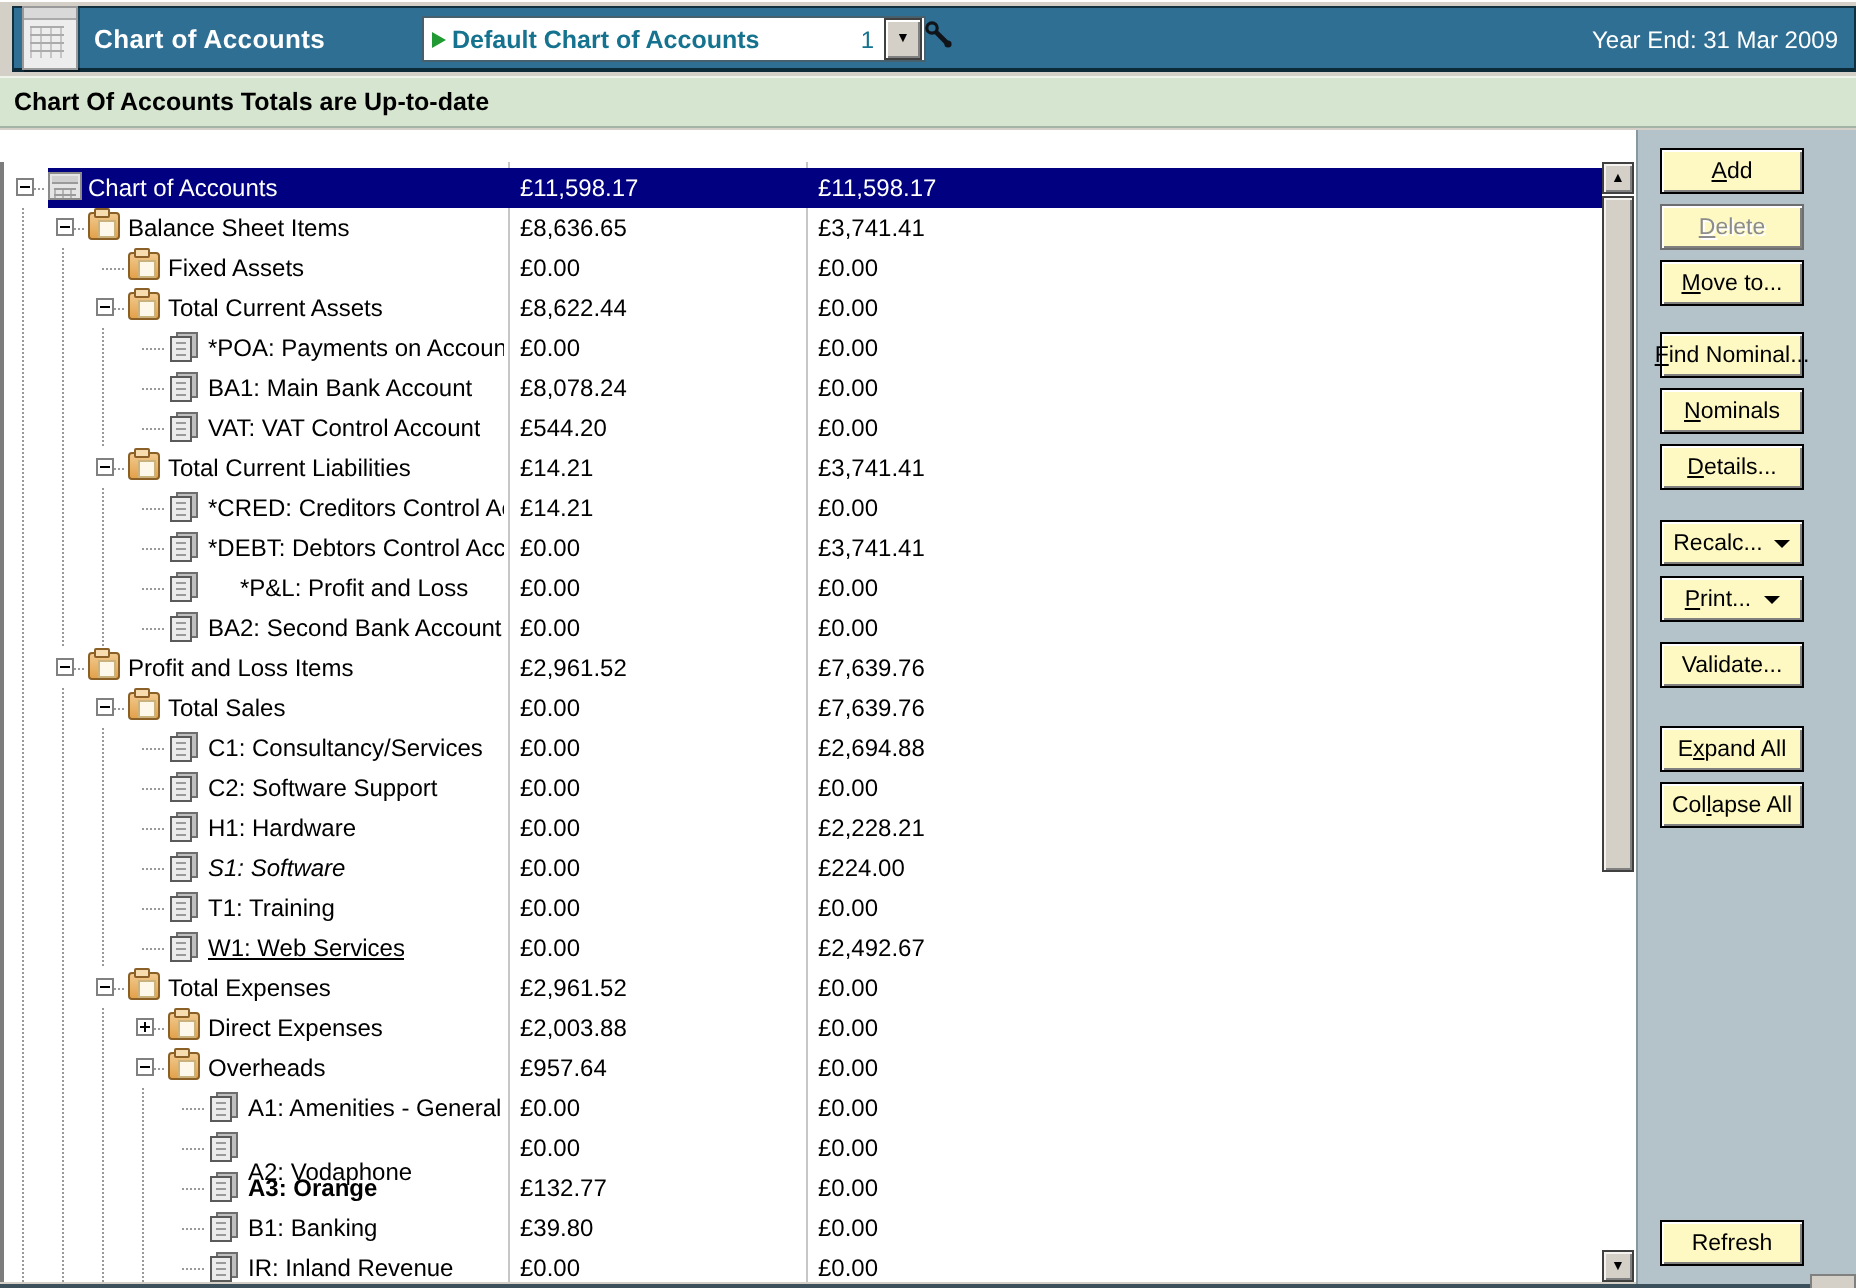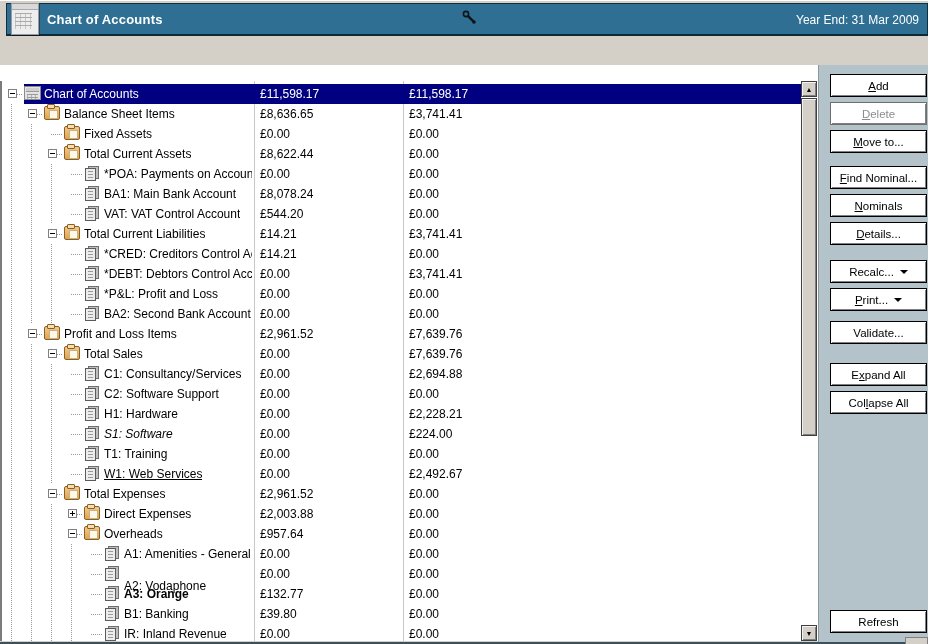--- a/index.html
+++ b/index.html
@@ -55,46 +55,55 @@
   
   .vscroll{position:absolute;left:801px;top:16px;width:16px;height:560px}
   .sb-btn{position:absolute;left:0;width:16px;height:16px;background:#d4d0c8;border:1px solid #404040;box-shadow:inset 1px 1px 0 #f3f2ef,inset -1px -1px 0 #808080;box-sizing:border-box;display:flex;align-items:center;justify-content:center;font-size:7px;color:#000}
   .sb-up{top:0}.sb-down{bottom:0}
   .sb-track{position:absolute;left:0;top:16px;bottom:16px;background:#fff;
     background-image:linear-gradient(45deg,#d4d0c8 25%,transparent 25%,transparent 75%,#d4d0c8 75%),linear-gradient(45deg,#d4d0c8 25%,transparent 25%,transparent 75%,#d4d0c8 75%);
     background-size:4px 4px;background-position:0 0,2px 2px}
   .sb-thumb{position:absolute;left:0;top:17px;width:16px;height:338px;background:#d4d0c8;border:1px solid #404040;box-shadow:inset 1px 1px 0 #f3f2ef,inset -1px -1px 0 #808080;box-sizing:border-box}
   
   .sidebar{position:absolute;left:818px;top:64px;width:110px;height:580px;background:#b4c2ca;border-left:1px solid #88989f}
-  .btn{position:absolute;left:11px;width:97px;height:23px;background:#ffffff;border:1px solid #000;box-shadow:inset 1px 1px 0 #fff,inset -1px -1px 0 #808080;box-sizing:border-box;font-size:11.5px;color:#000;display:flex;align-items:center;justify-content:center;cursor:default;white-space:nowrap}
+  .btn{position:absolute;left:11px;width:72px;height:23px;background:#fef9c3;border:1px solid #000;box-shadow:inset 1px 1px 0 #fff,inset -1px -1px 0 #808080;box-sizing:border-box;font-size:11.5px;color:#000;display:flex;align-items:center;justify-content:center;cursor:default;white-space:nowrap}
   .btn u{text-decoration:underline}
   .btn .dd{width:0;height:0;border-left:4px solid transparent;border-right:4px solid transparent;border-top:4px solid #000;margin-left:6px}
   .btn.disabled{color:#8c8c8c;text-shadow:1px 1px 0 #fff;border-color:#6e6e6e}
   .b0{top:9px}.b1{top:37px}.b2{top:65px}.b3{top:101px}.b4{top:129px}.b5{top:157px}
   .b6{top:195px}.b7{top:223px}.b8{top:256px}.b9{top:298px}.b10{top:326px}.b11{top:545px}
   
   .bottomedge{position:absolute;left:0;top:641px;width:928px;height:3px;background:#3c505c}
   .corner{position:absolute;left:905px;top:636px;width:23px;height:8px;background:#d4d0c8;border:1px solid #808080;box-sizing:border-box}
 </style>
 </head>
 <body>
 
 <div class="win">
 
   <div class="titlebar">
     <div class="tb-icon"></div>
     <div class="tb-title">Chart of Accounts</div>
+    <div class="combo">
+      <span class="combo-arrow"></span>
+      <span class="combo-text">Default Chart of Accounts</span>
+      <span class="combo-num">1</span>
+      <span class="combo-btn">▼</span>
+    </div>
     <svg class="wrench" width="18" height="18" viewBox="0 0 18 18">
       <circle cx="5" cy="5" r="2.6" fill="none" stroke="#101418" stroke-width="1.6"></circle>
       <line x1="6.8" y1="6.8" x2="12.6" y2="12.6" stroke="#101418" stroke-width="2.4"></line>
       <circle cx="13" cy="13" r="1.8" fill="#101418"></circle>
     </svg>
     <div class="yearend">Year End: 31 Mar 2009</div>
   </div>
 
+  <div class="statusbar">
+    <div class="status-text">Chart Of Accounts Totals are Up-to-date</div>
+  </div>
 
   <div class="tablearea">
     <div class="tbody">
       <div class="colsep" style="left:254px"></div>
       <div class="colsep" style="left:403px"></div>
     <div class="row sel">
           <i class="hg" style="left: 11px; width: 12px;"></i>
           <span class="pmbox" style="left: 8px;">
             <i class="pm-h"></i>
           </span>
@@ -196,21 +205,21 @@
           <span class="tlabel" style="left: 104px; max-width: 148px;">*DEBT: Debtors Control Account</span>
           <span class="cell debit">£0.00</span>
           <span class="cell credit">£3,741.41</span>
         </div>
         <div class="row">
           <i class="vg" style="left: 11px;"></i>
           <i class="vg" style="left: 31px;"></i>
           <i class="vg" style="left: 51px;"></i>
           <i class="hg" style="left: 71px; width: 12px;"></i>
           <span class="ticon ledger-i" style="left: 84px;"></span>
-          <span class="tlabel" style="left: 104px; max-width: 148px;">*P&amp;L: Profit and Loss</span>
+          <span class="tlabel" style="left: 120px; max-width: 148px;">*P&amp;L: Profit and Loss</span>
           <span class="cell debit">£0.00</span>
           <span class="cell credit">£0.00</span>
         </div>
         <div class="row">
           <i class="vg" style="left: 11px;"></i>
           <i class="vg" style="left: 31px;"></i>
           <i class="vg" style="left: 51px;"></i>
           <i class="hg" style="left: 71px; width: 12px;"></i>
           <span class="ticon ledger-i" style="left: 84px;"></span>
           <span class="tlabel" style="left: 104px; max-width: 148px;">BA2: Second Bank Account</span>

